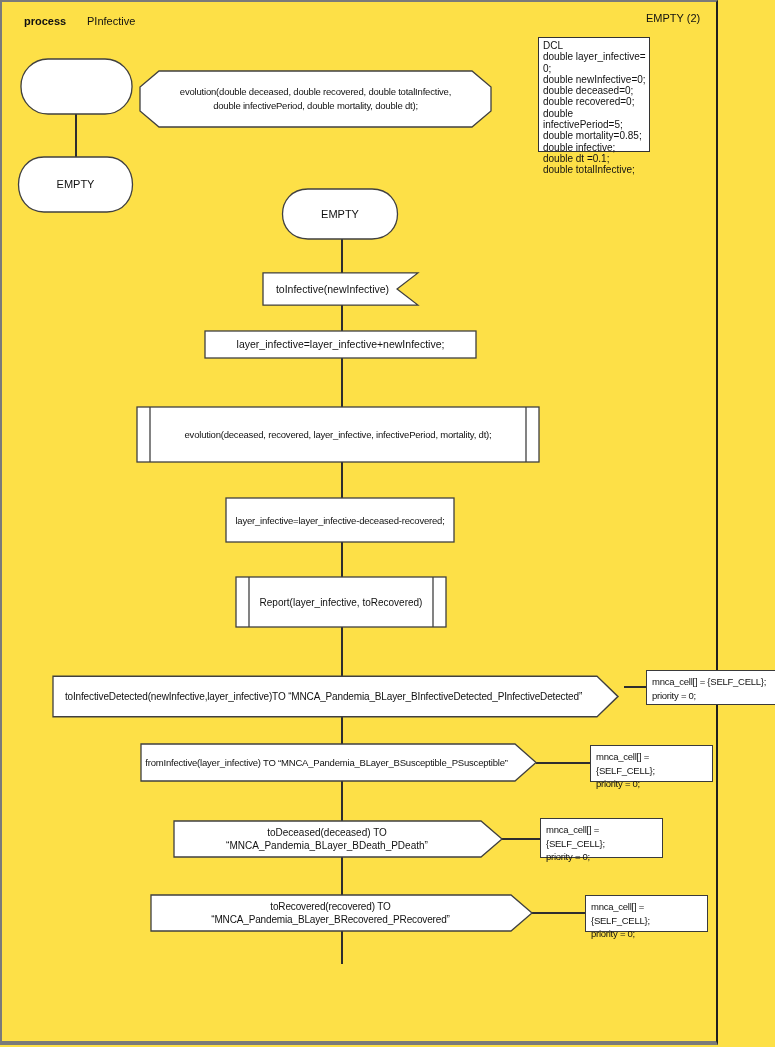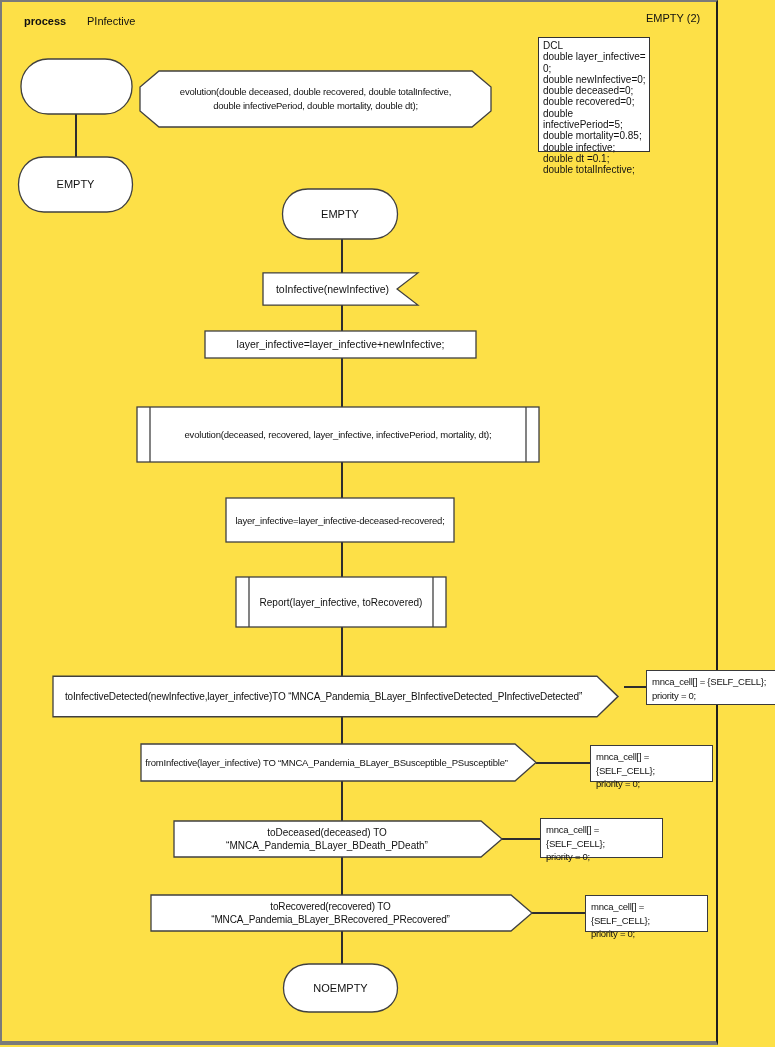--- a/index.html
+++ b/index.html
@@ -179,20 +179,14 @@
 
   <div class="node" style="left:150px;top:894px;width:383px;height:38px;padding-left:20px;">
     <svg viewBox="0 0 383 38" preserveAspectRatio="none">
       <polygon points="1,1 361,1 382,19 361,37 1,37"></polygon>
     </svg>
     <div class="lbl fs10 ls1" style="padding-right:22px;">toRecovered(recovered) TO “MNCA_Pandemia_BLayer_BRecovered_PRecovered”</div>
   </div>
   <div class="cmt" style="left:585px;top:895px;width:123px;height:37px;">mnca_cell[] = {SELF_CELL};
 priority = 0;</div>
 
-  <div class="node" style="left:283px;top:963px;width:115px;height:50px;">
-    <svg viewBox="0 0 115 50" preserveAspectRatio="none">
-      <path d="M 26,1 H 89 C 123,1 123,49 89,49 H 26 C -8,49 -8,1 26,1 Z"></path>
-    </svg>
-    <div class="lbl fs11">NOEMPTY</div>
-  </div>
 
 </div>
 
 </body></html>

